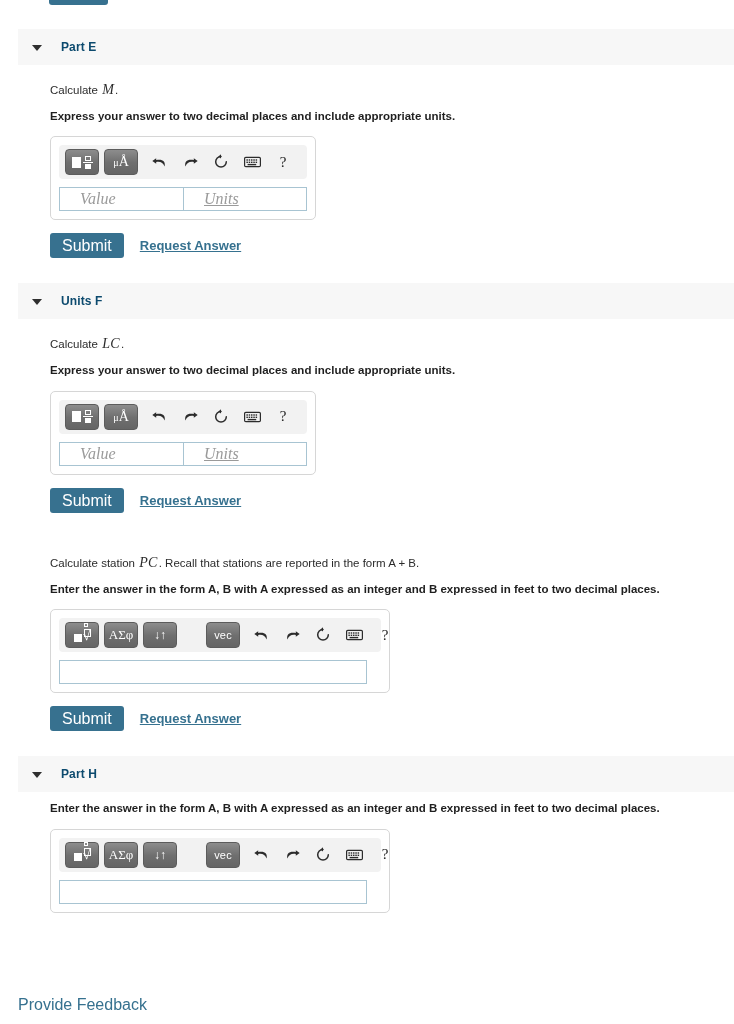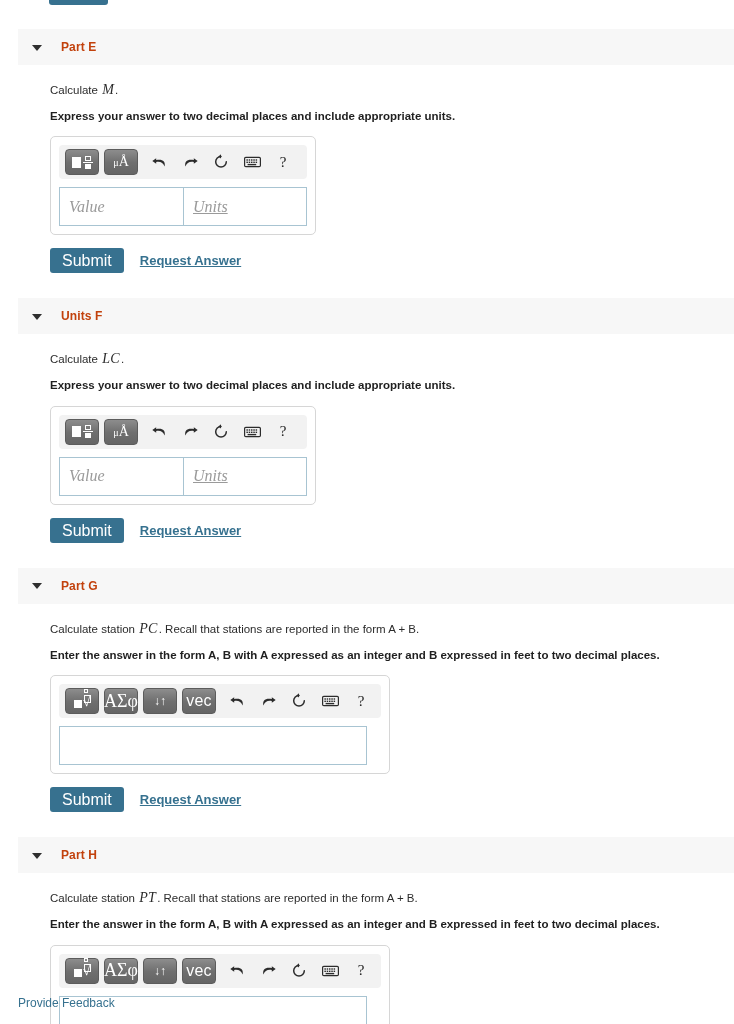--- a/index.html
+++ b/index.html
@@ -63,21 +63,21 @@
     content: "";
     position: absolute;
     left: 0; top: 3px;
     border-left: 5.5px solid transparent;
     border-right: 5.5px solid transparent;
     border-top: 6px solid #2f2f2f;
   }
   .part-title {
     font-size: 12px;
     font-weight: bold;
-    color: #c2410c;
+    color: #0c4a6e;
     letter-spacing: 0.1px;
   }
 
   .part-body {
     padding-left: 50px;
     padding-right: 20px;
   }
 
   .prompt {
     font-size: 11.5px;
@@ -134,24 +134,24 @@
     margin-right: 5px;
     display: flex;
     align-items: center;
     justify-content: center;
     color: #ffffff;
     cursor: pointer;
     flex: none;
     padding: 0 16px;
   }
   .tb-btn.tpl { width: 33px; }
-  .tb-btn.greek { width: 34px; font-family: "Liberation Serif", serif; font-size: 18px; }
+  .tb-btn.greek { width: 34px; font-family: "Liberation Serif", serif; font-size: 13px; }
   .tb-btn.units { width: 28px; }
   .tb-btn.arrows { width: 25px; font-size: 12px; }
-  .tb-btn.vec { width: 30px; font-size: 16px; letter-spacing: .2px; }
+  .tb-btn.vec { width: 30px; font-size: 11px; letter-spacing: .2px; margin-left: 24px; }
 
   .mu-a {
     font-family: "Liberation Serif", serif;
     font-size: 14px;
     line-height: 1;
   }
   .mu-a .mu { font-size: 10px; }
 
   
   .icon-tpl-frac { display: flex; align-items: center; }
@@ -222,26 +222,26 @@
     font-size: 15px;
     font-family: "Liberation Serif", serif;
     color: #222;
   }
 
   .fields-row {
     display: flex;
     margin-top: 8px;
   }
   .field {
-    height: 39px;
+    height: 24px;
     border: 1px solid #a8c4d2;
     background: #ffffff;
     display: flex;
     align-items: center;
-    padding-left: 9px;
+    padding-left: 20px;
     font-family: "Liberation Serif", serif;
     font-style: italic;
     font-size: 16px;
     color: #9a9a9a;
     cursor: text;
   }
   .field.value { width: 124px; border-right: none; }
   .field.units { width: 124px; text-decoration: underline; }
   .field.single { width: 308px; }
 
@@ -275,21 +275,21 @@
   .part-gap { height: 25px; }
 
   
   .footer {
     position: absolute;
     left: 18px;
     top: 996px;
   }
   .feedback-link {
     color: #36718f;
-    font-size: 12px;
+    font-size: 16px;
     text-decoration: none;
     cursor: pointer;
   }
 </style>
 </head>
 <body>
 
 <div class="top-cut-btn"></div>
 
 <div class="page">
@@ -437,24 +437,20 @@
 
       <div class="submit-row">
         <button class="submit-btn">Submit</button>
         <a class="request-link">Request Answer</a>
       </div>
       <div class="part-gap"></div>
     </div>
   </section>
 
   <section class="part">
-    <div class="part-header">
-      <span class="caret"></span>
-      <span class="part-title">Part G</span>
-    </div>
     <div class="part-body">
       <p class="prompt"><span>Calculate station </span><span class="mathvar">PC</span><span>. Recall that stations are reported in the form A + B.</span></p>
       <p class="instruction">Enter the answer in the form A, B with A expressed as an integer and B expressed in feet to two decimal places.</p>
 
       <div class="answer-box wide">
         <div class="toolbar">
           <div class="tb-btn tpl">
             <span class="icon-tpl-root">
               <span class="sq-solid"></span>
               <span class="root"><span class="idx"></span><span class="radsym">√</span><span class="radbox"></span></span>
@@ -511,21 +507,20 @@
       <div class="part-gap"></div>
     </div>
   </section>
 
   <section class="part">
     <div class="part-header">
       <span class="caret"></span>
       <span class="part-title">Part H</span>
     </div>
     <div class="part-body">
-      <p class="prompt"><span>Calculate station </span><span class="mathvar">PT</span><span>. Recall that stations are reported in the form A + B.</span></p>
       <p class="instruction">Enter the answer in the form A, B with A expressed as an integer and B expressed in feet to two decimal places.</p>
 
       <div class="answer-box wide">
         <div class="toolbar">
           <div class="tb-btn tpl">
             <span class="icon-tpl-root">
               <span class="sq-solid"></span>
               <span class="root"><span class="idx"></span><span class="radsym">√</span><span class="radbox"></span></span>
             </span>
           </div>

